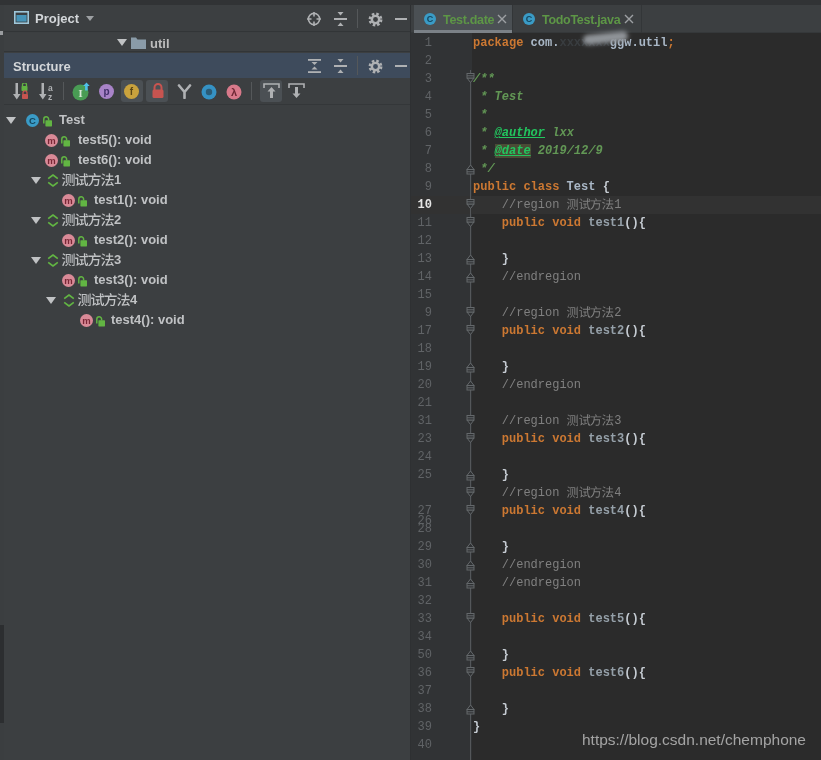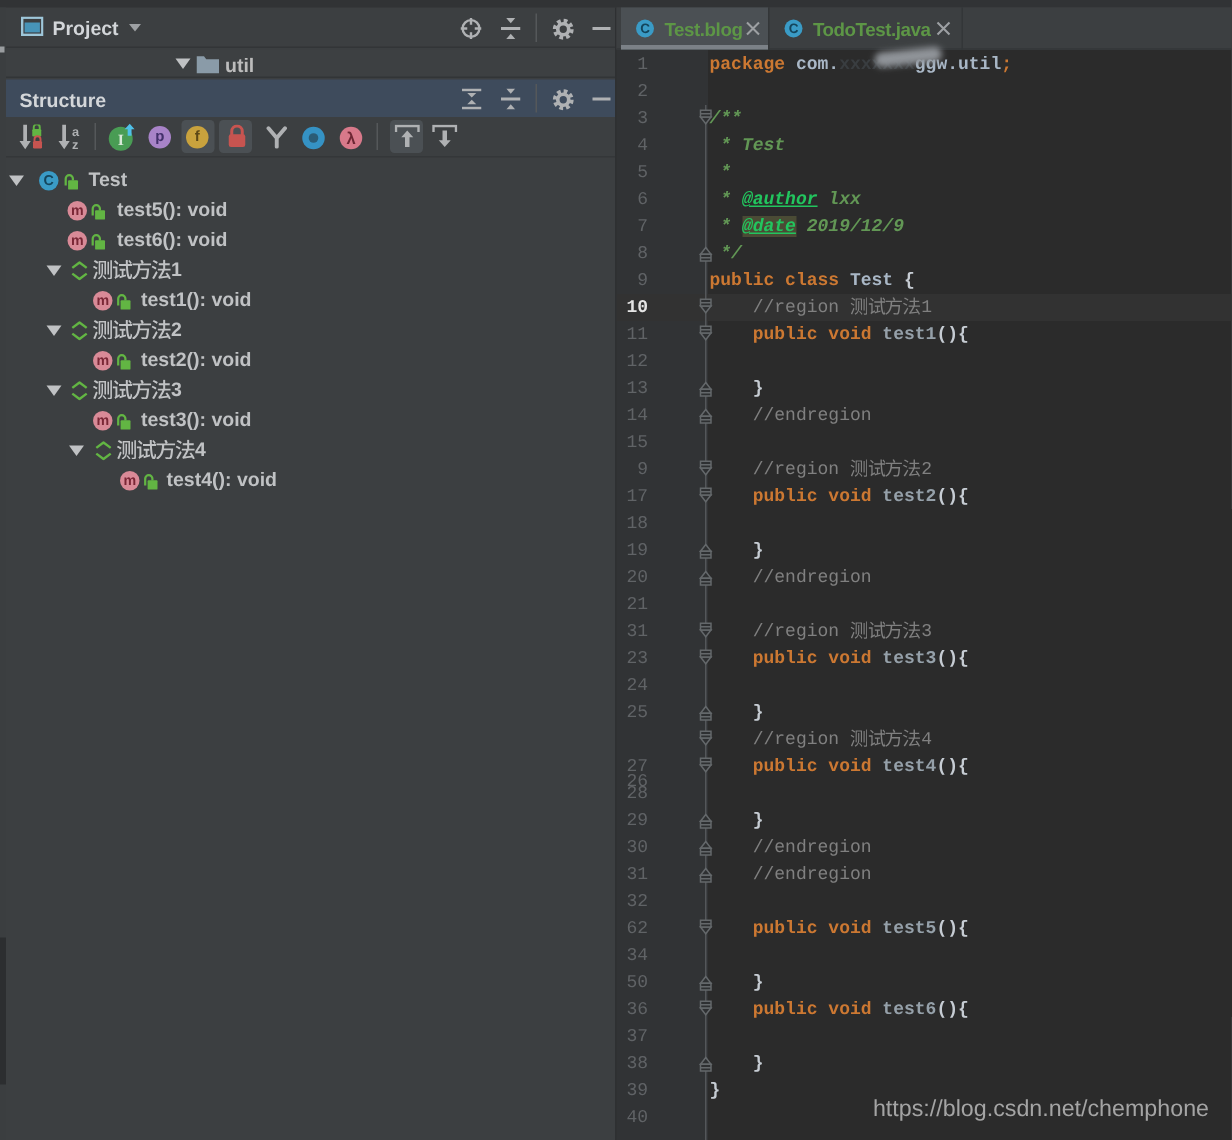--- a/index.html
+++ b/index.html
@@ -280,21 +280,21 @@
 <div class="treerow" style="left:111px;top:310px">test4(): void</div>
 <div class="abs" style="left:410px;top:5px;width:1px;height:755px;background:#2e3032"></div>
 <div id="codebg"></div>
 <div id="gutter"></div>
 <div id="curline"></div>
 <div id="foldline"></div>
 <div id="tabbar"></div>
 <div id="tab1"></div>
 <div id="tab2"></div>
 <div class="circ" style="left:424px;top:13px;width:12px;height:12px;line-height:12px;font-size:9px;background:#3a9bc6;color:#14455c;z-index:3">C</div>
-<div class="abs tabtxt" style="left:443px;top:12.5px;z-index:3">Test.blog</div>
+<div class="abs tabtxt" style="left:443px;top:12.5px;z-index:3">Test.date</div>
 <svg class="abs" style="left:497px;top:14px;z-index:3" width="10" height="10" viewBox="0 0 10 10">
     <path stroke="#9da0a3" stroke-width="1.4" d="M1 1l8 8M9 1l-8 8"></path>
   </svg>
 <div class="circ" style="left:523px;top:13px;width:12px;height:12px;line-height:12px;font-size:9px;background:#3a9bc6;color:#14455c;z-index:3">C</div>
 <div class="abs tabtxt" style="left:542px;top:12.5px;z-index:3">TodoTest.java</div>
 <svg class="abs" style="left:624px;top:14px;z-index:3" width="10" height="10" viewBox="0 0 10 10">
     <path stroke="#9da0a3" stroke-width="1.4" d="M1 1l8 8M9 1l-8 8"></path>
   </svg>
 <div class="lnum" style="top:34px">1</div>
 <div class="lnum" style="top:52px">2</div>
@@ -321,21 +321,21 @@
 <div class="lnum" style="top:430px">23</div>
 <div class="lnum" style="top:448px">24</div>
 <div class="lnum" style="top:466px">25</div>
 <div class="lnum" style="top:512px">26</div>
 <div class="lnum" style="top:502px">27</div>
 <div class="lnum" style="top:520px">28</div>
 <div class="lnum" style="top:538px">29</div>
 <div class="lnum" style="top:556px">30</div>
 <div class="lnum" style="top:574px">31</div>
 <div class="lnum" style="top:592px">32</div>
-<div class="lnum" style="top:610px">62</div>
+<div class="lnum" style="top:610px">33</div>
 <div class="lnum" style="top:628px">34</div>
 <div class="lnum" style="top:646px">50</div>
 <div class="lnum" style="top:664px">36</div>
 <div class="lnum" style="top:682px">37</div>
 <div class="lnum" style="top:700px">38</div>
 <div class="lnum" style="top:718px">39</div>
 <div class="lnum" style="top:736px">40</div>
 <div class="fold" style="top:72px"><svg width="11" height="14" viewBox="0 0 11 14">
       <path d="M2 6 L5.5 10.5 L9 6 Z" fill="#2e3032" stroke="#64686b" stroke-width="1"></path>
       <rect x="2" y="1.5" width="7" height="4.5" fill="#2e3032" stroke="#64686b" stroke-width="1"></rect>

